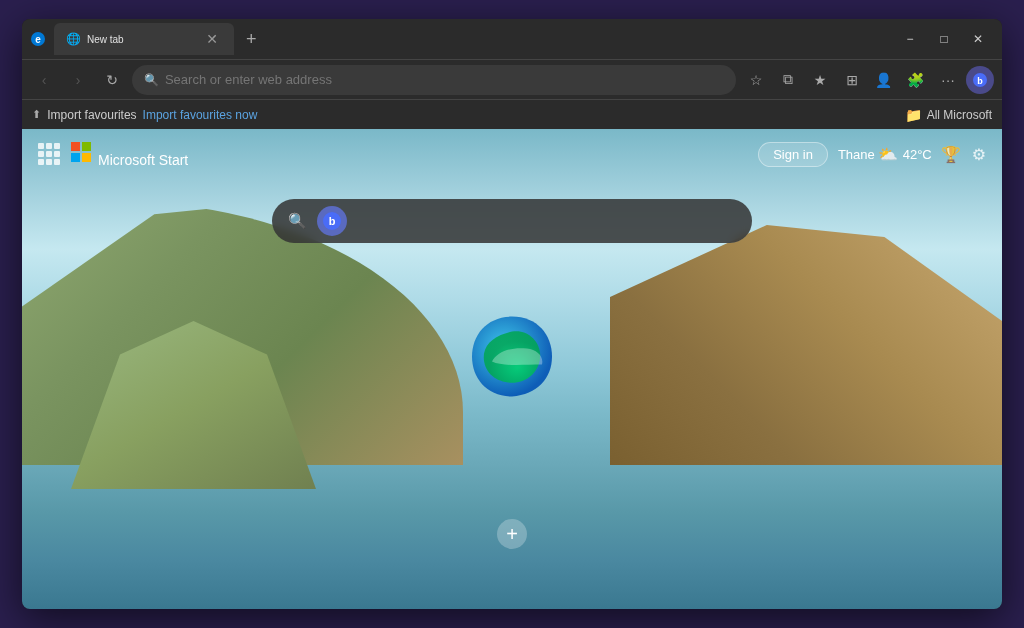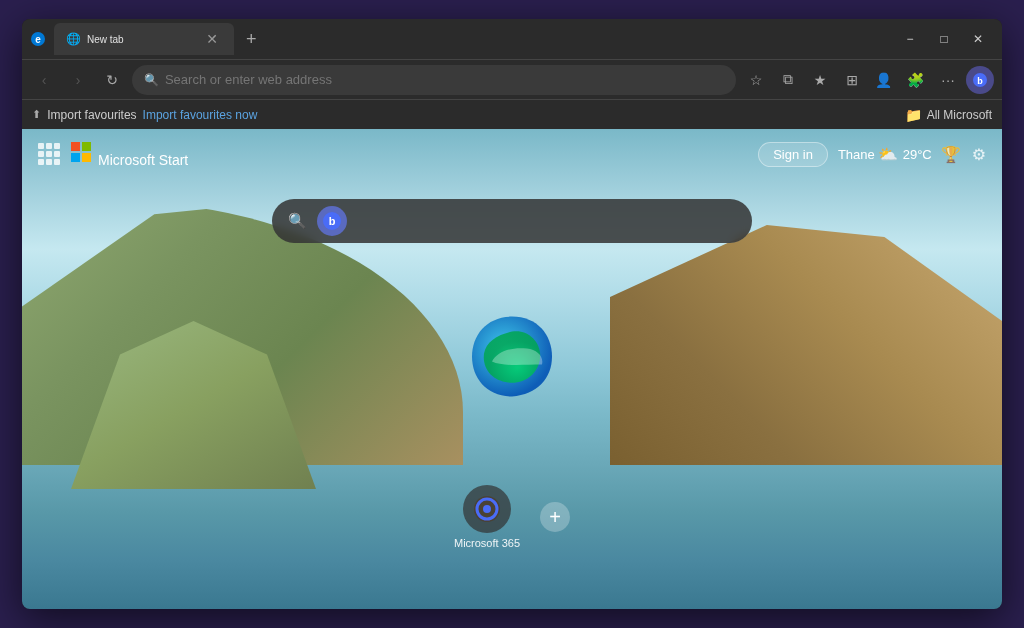--- a/index.html
+++ b/index.html
@@ -548,21 +548,21 @@
             <rect x="12" y="12" width="9" height="9" fill="#ffb900"></rect>
           </svg>
         </span>
         <span class="ms-start-text">Microsoft Start</span>
       </div>
       <div class="nt-topbar-right">
         <button class="sign-in-btn">Sign in</button>
         <div class="weather-widget">
           <span>Thane</span>
           <span class="weather-icon">⛅</span>
-          <span>29°C</span>
+          <span>42°C</span>
         </div>
         <span class="trophy-icon">🏆</span>
         <span class="settings-icon">⚙</span>
       </div>
     </div>
 
     <div class="search-container">
       <div class="search-bar">
         <span class="search-icon">🔍</span>
         <button class="bing-btn">
@@ -598,27 +598,17 @@
                  C 65,22 80,35 78,52
                  C 76,68 62,78 46,76
                  C 30,74 20,62 22,47
                  C 24,35 36,28 50,25 Z" fill="url(#edgeGrad2)" opacity="0.85"></path>
 
         <path d="M 30,55 C 35,45 50,40 65,42 C 75,43 82,50 80,58 C 60,58 40,60 30,55 Z" fill="rgba(255,255,255,0.3)"></path>
       </svg>
     </div>
 
     <div class="quick-links">
-      <div class="quick-link-item">
-        <div class="quick-link-icon">
-          <svg width="28" height="28" viewBox="0 0 28 28">
-            <circle cx="14" cy="14" r="13" fill="rgba(80,60,40,0.7)"></circle>
-            <circle cx="14" cy="14" r="10" fill="none" stroke="#4a6cf7" stroke-width="3"></circle>
-            <circle cx="14" cy="14" r="4" fill="#4a6cf7"></circle>
-          </svg>
-        </div>
-        <span class="quick-link-label">Microsoft 365</span>
-      </div>
       <button class="add-shortcut-btn">+</button>
     </div>
 
   </div>
 </div>
 
 </body></html>

